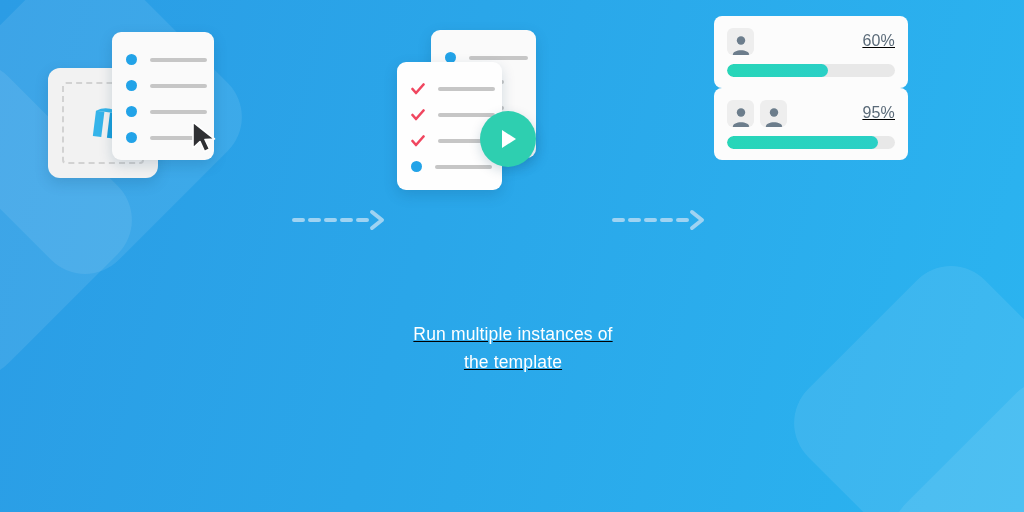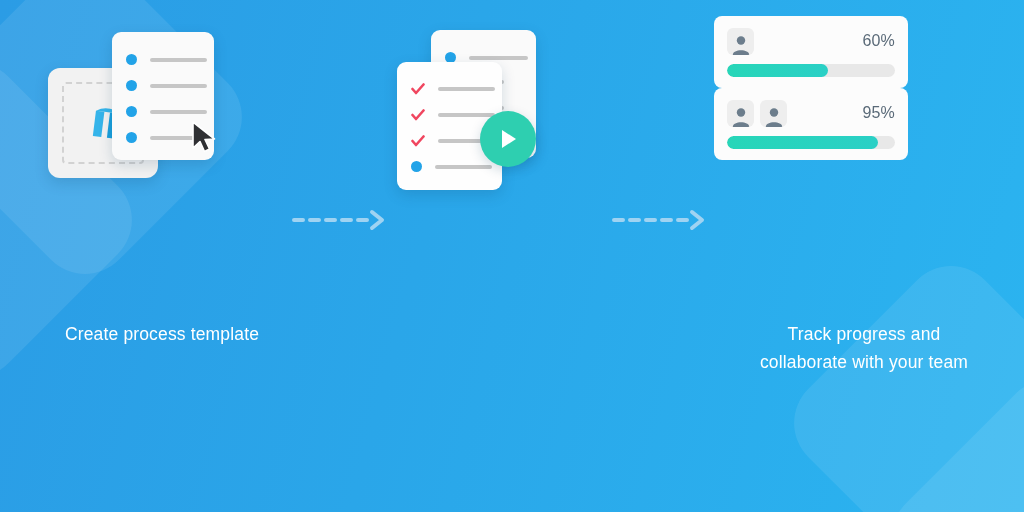--- a/index.html
+++ b/index.html
@@ -34,21 +34,21 @@
   
   .row {
     position:absolute; left:0; top:0;
     width:1024px; height:512px;
     display:flex; align-items:flex-start;
     justify-content:space-between;
   }
   .step {
     position:relative;
     width:300px;
-    display:flex; flex-direction:column; align-items:center;
+    display:flex; flex-direction:column; align-items:center;text-decoration:underline;
   }
   .step-1 { margin-left:12px; }
   .step-3 { margin-right:10px; }
 
   .art {
     position:relative;
     width:300px; height:300px;
     margin-top:16px;
   }
 
@@ -225,23 +225,20 @@
             <span class="dot"></span>
             <span class="line" style="width:57px;"></span>
           </div>
         </div>
 
         <svg class="cursor" viewBox="0 0 30 34">
           <path d="M3 1 L3 27 L10 20.5 L14.5 30.5 L19.5 28 L15 18.5 L24.5 18 Z" fill="#2f3033" stroke="#ffffff" stroke-width="1.6" stroke-linejoin="round"></path>
         </svg>
       </div>
 
-      <div class="caption">
-        <span>Create process template</span>
-      </div>
     </div>
 
     <div class="step step-2">
       <div class="art">
 
         <div class="card s2-back">
           <div class="list-row" style="left:14px; top:22px;">
             <span class="dot"></span>
             <span class="line" style="width:59px;"></span>
           </div>
@@ -281,20 +278,24 @@
           </div>
         </div>
 
         <div class="play-btn">
           <svg width="22" height="24" viewBox="0 0 22 24">
             <path d="M5 3 L19 12 L5 21 Z" fill="#ffffff"></path>
           </svg>
         </div>
       </div>
 
+      <div class="caption">
+        <span>Run multiple instances of</span><br>
+        <span>the template</span>
+      </div>
     </div>
 
     <div class="step step-3">
       <div class="art">
 
         <div class="prog-card pc-1">
           <div class="pc-head">
             <div class="avatars">
               <div class="avatar">
                 <svg width="20" height="21" viewBox="0 0 20 21">
@@ -327,20 +328,16 @@
               </div>
             </div>
             <span class="pct">95%</span>
           </div>
           <div class="track">
             <div class="fill" id="fill-2" style="width: 90%;"></div>
           </div>
         </div>
       </div>
 
-      <div class="caption">
-        <span>Track progress and</span><br>
-        <span>collaborate with your team</span>
-      </div>
     </div>
 
   </div>
 </div>
 
 </body></html>

